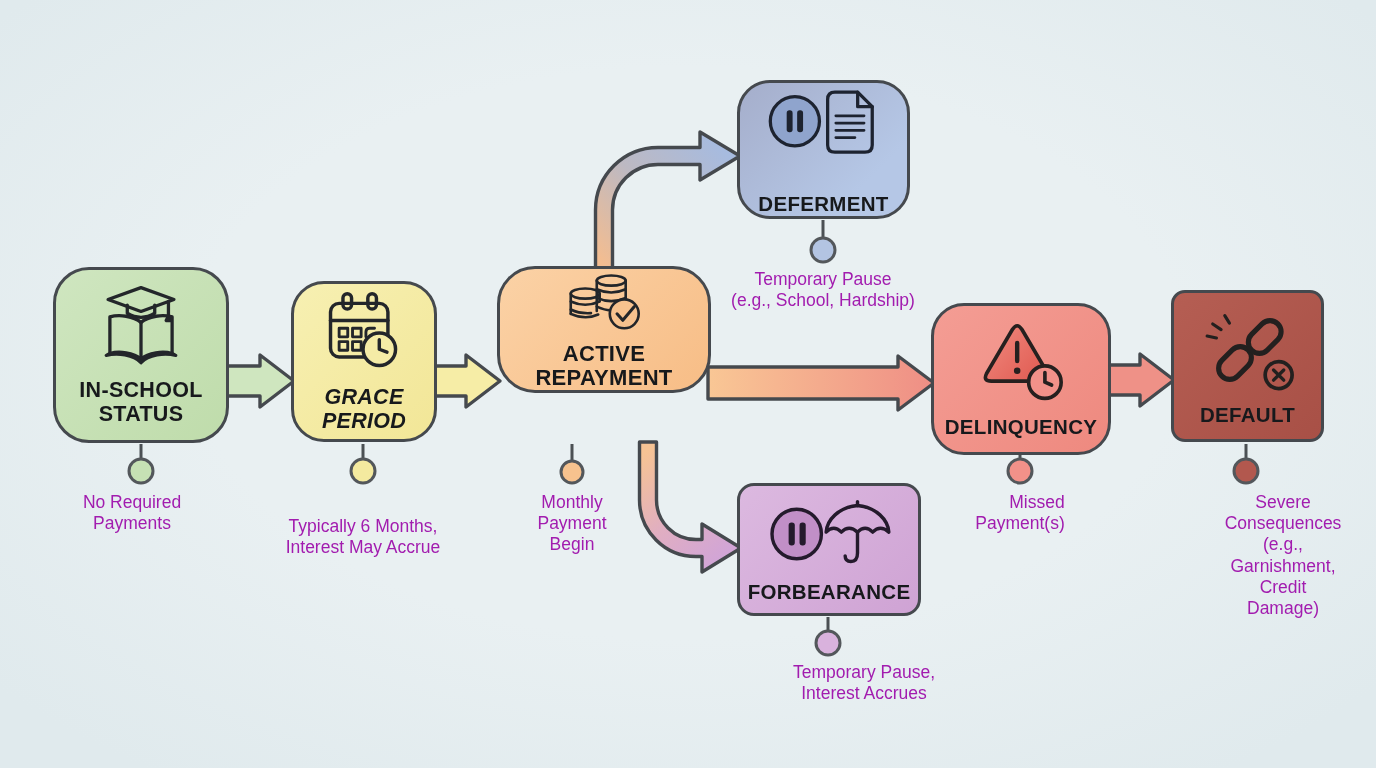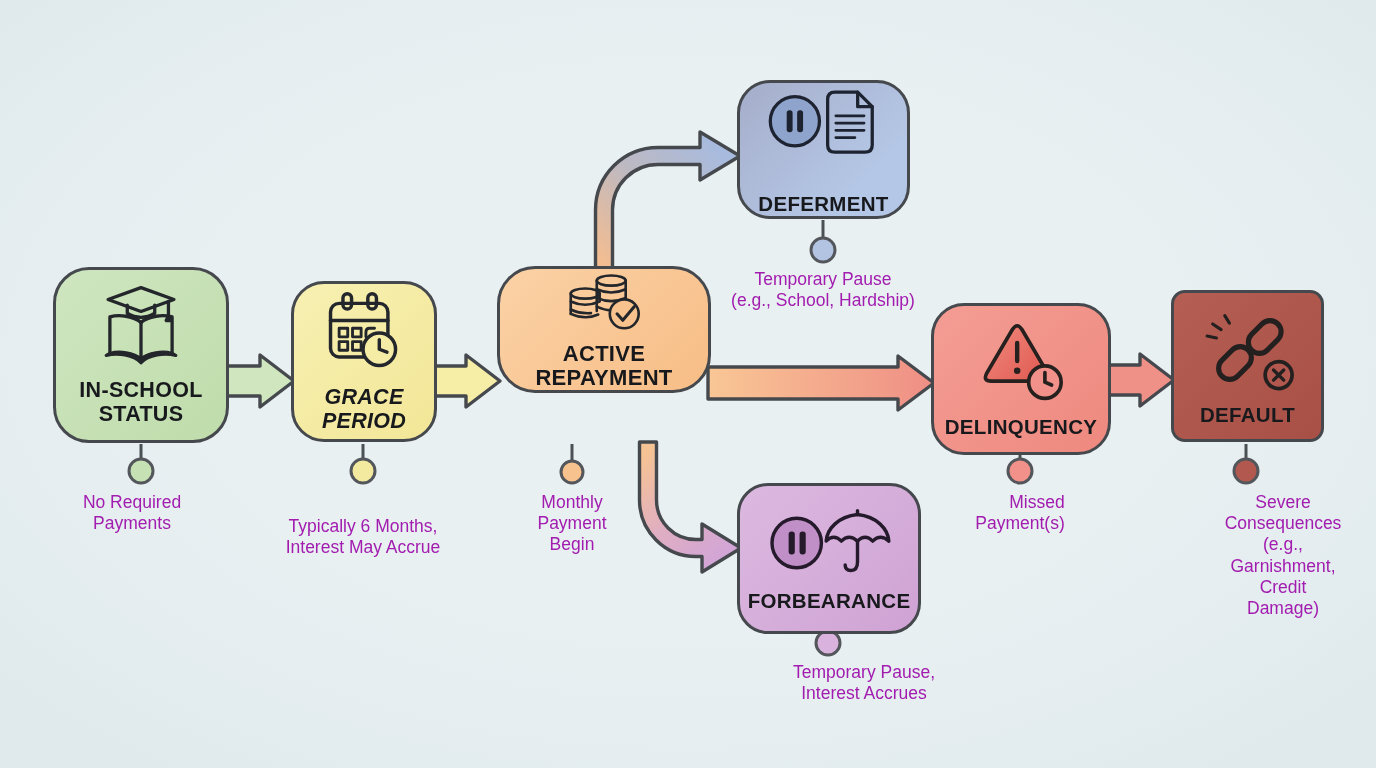--- a/index.html
+++ b/index.html
@@ -28,21 +28,21 @@
   }
   
   #node-in-school{left:53px;top:267px;width:176px;height:176px;border-radius:36px;
     background:linear-gradient(135deg,#cfe6c0 0%,#bfdcab 100%);}
   #node-grace{left:291px;top:281px;width:146px;height:161px;border-radius:33px;
     background:linear-gradient(135deg,#f7f0b2 0%,#f2e697 100%);font-style:italic;}
   #node-active{left:497px;top:266px;width:214px;height:127px;border-radius:38px;
     background:linear-gradient(135deg,#fbd2a6 0%,#f7bd86 100%);}
   #node-deferment{left:737px;top:80px;width:173px;height:139px;border-radius:33px;
     background:linear-gradient(135deg,#a5aecb 0%,#b5c7e6 75%);gap:34px;}
-  #node-forbearance{left:737px;top:483px;width:184px;height:151px;border-radius:31px;
+  #node-forbearance{left:737px;top:483px;width:184px;height:133px;border-radius:17px;
     background:linear-gradient(135deg,#dcb9e0 0%,#cfa3d4 100%);}
   #node-delinquency{left:931px;top:290px;width:180px;height:152px;border-radius:33px;
     background:linear-gradient(135deg,#f49d94 0%,#ee897f 100%);margin-top:13px;}
   #node-default{left:1171px;top:290px;width:153px;height:152px;border-radius:14px;
     background:linear-gradient(135deg,#b55e53 0%,#a85046 100%);}
   #node-in-school .title,#node-grace .title{font-size:21.5px;}
   #node-active .title{font-size:22px;}
   #node-deferment .title,#node-forbearance .title,#node-delinquency .title,#node-default .title{font-size:20.5px;}
   #cap-in-school{left:132px;top:492px;}
   #cap-grace{left:363px;top:492px;margin-top:24px;}

